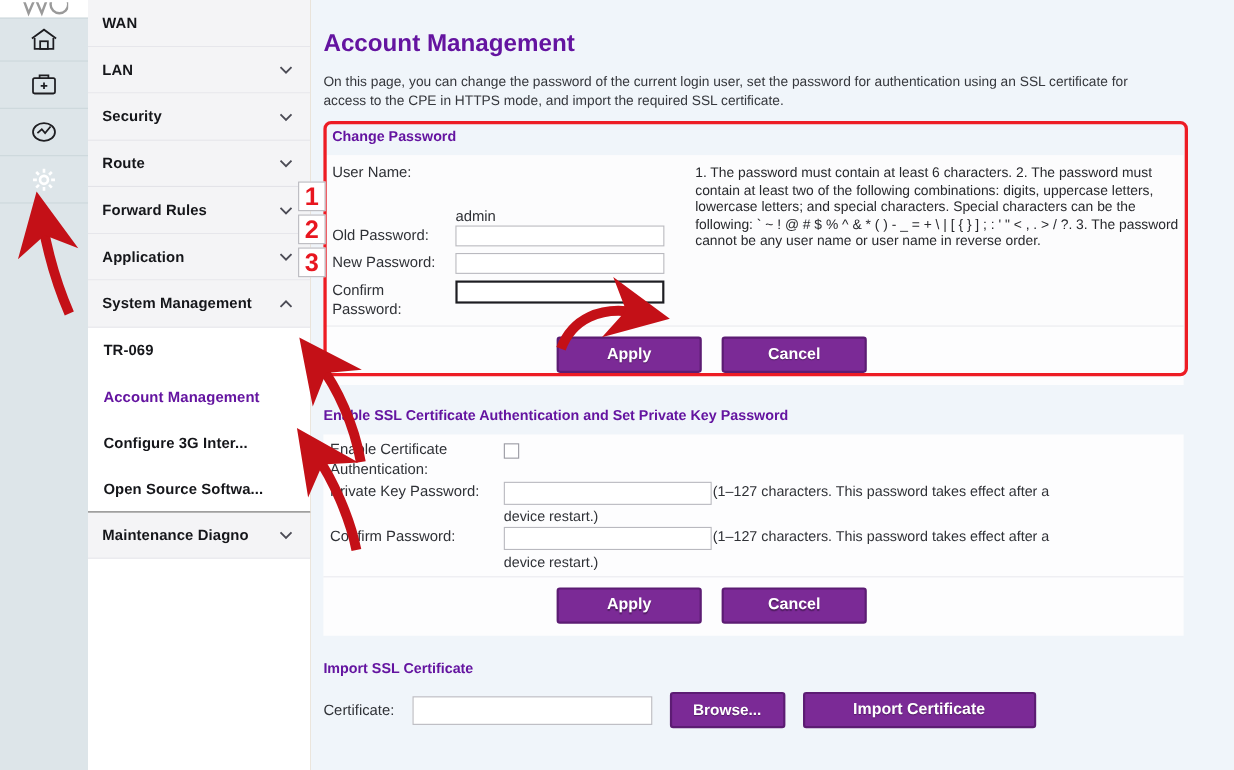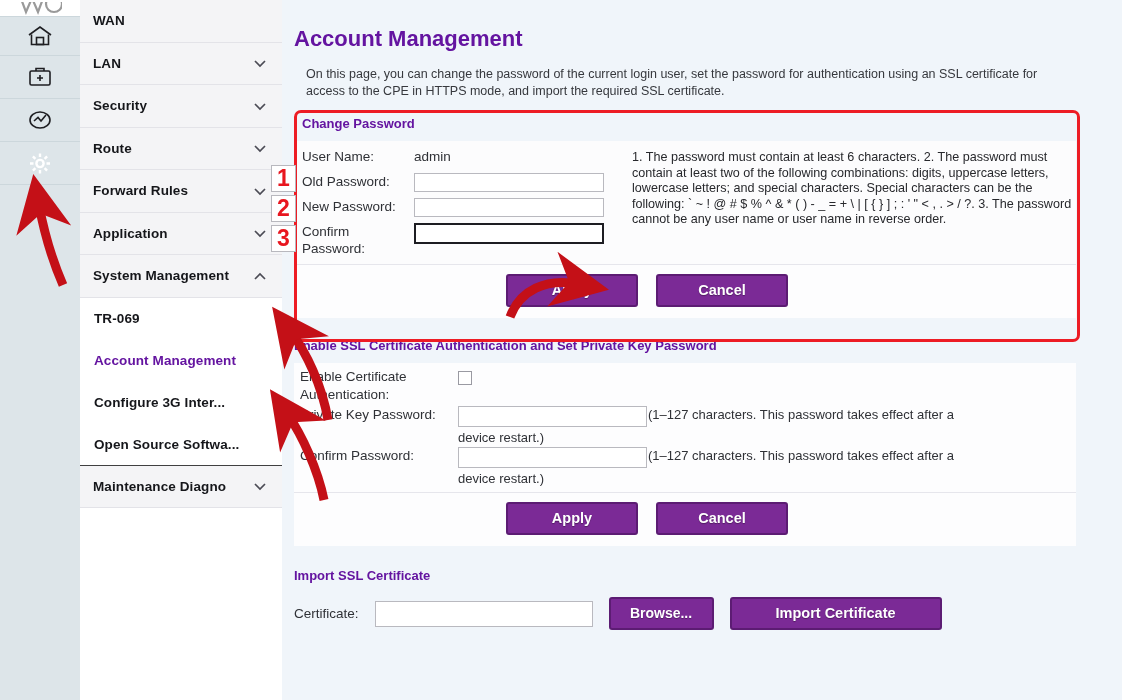--- a/index.html
+++ b/index.html
@@ -98,21 +98,20 @@
     font-weight: bold;
     margin: 26px 0 0 0;
     padding-left: 0;
   }
   .page-desc {
     color: #36383d;
     font-size: 12.5px;
     line-height: 17px;
     margin-top: 14px;
     width: 770px;
-    margin-left: 12px;
   }
 
   
   .panel { position: relative; }
   .panel-title {
     color: #6414a0;
     font-weight: bold;
     font-size: 13px;
   }
 
@@ -131,21 +130,21 @@
     align-items: flex-start;
     min-height: 24px;
     margin-bottom: 1px;
   }
   .flabel {
     width: 112px; flex: 0 0 112px;
     font-size: 13.5px;
     color: #2f3136;
     line-height: 17px;
   }
-  .fval { font-size: 13.5px; color: #2f3136; padding-top: 1px;}
+  .fval { font-size: 13.5px; color: #2f3136; padding-top: 1px; margin-top: 40px;}
   .tinput {
     width: 190px; height: 19px;
     border: 1px solid #b9b9bf;
     background: #ffffff;
     font-size: 12px;
     padding: 0 3px;
     font-family: "Liberation Sans", sans-serif;
   }
   .tinput.focus { border: 2px solid #1d1d22; height: 21px; }
   .rules {

